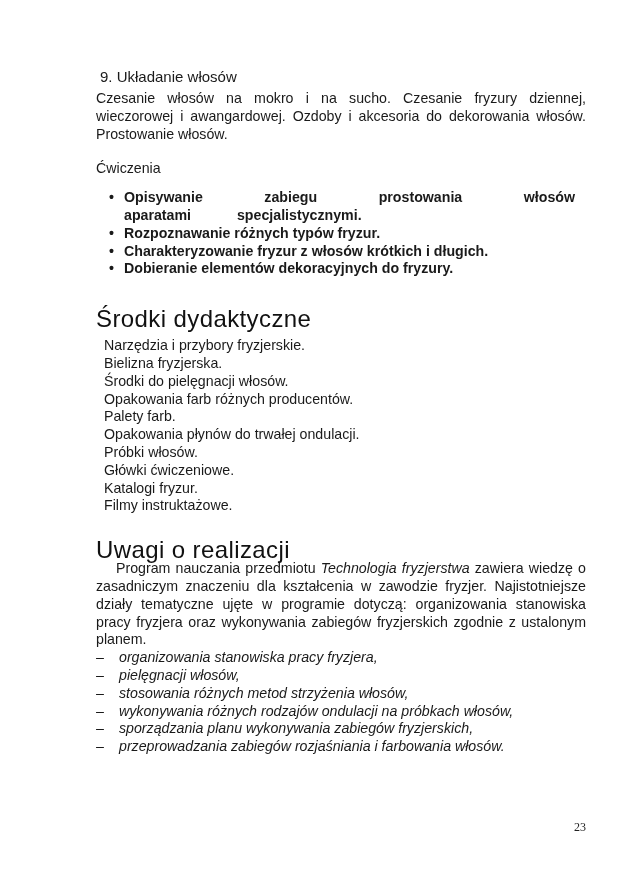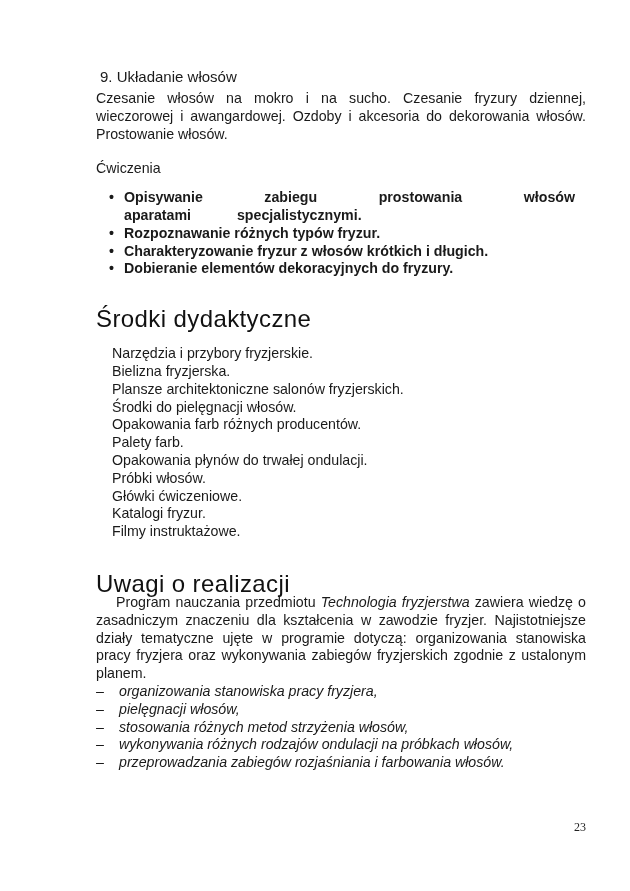--- a/index.html
+++ b/index.html
@@ -8,21 +8,21 @@
     position: absolute; left: 96px; top: 64px; width: 490px;
     font-family: "Liberation Sans", sans-serif; font-size: 14.2px; line-height: 17.8px; color: #1a1a1a;
   }
   .h-small { font-size: 15px; font-weight: normal; margin: 4px; line-height: 18px; }
   .h-large { font-size: 24px; margin: 0; line-height: 21px; letter-spacing: 0.4px; font-weight: normal; color:#111; }
   .just { text-align: justify; text-align-last: left; margin: 0; }
   .gap { height: 17px; }
   ul.bullets { list-style: none; margin: 11px; padding: 0; font-weight: bold; }
   ul.bullets li { position: relative; padding-left: 17px; text-align: justify; }
   ul.bullets li::before { content: "•"; position: absolute; left: 2px; top: 0; }
-  .plain-list { margin: 16px; padding: 0; list-style: none; }
+  .plain-list { margin: 8px; padding: 0; list-style: none; }
   .indent { text-indent: 20px; }
   ul.dashes { list-style: none; margin: 0; padding: 0; font-style: italic; }
   ul.dashes li { position: relative; padding-left: 23px; }
   ul.dashes li::before { content: "–"; position: absolute; left: 0; }
   .pagenum { position: absolute; top: 820px; left: 0; width: 586px; text-align: right;
     font-family: "Liberation Serif", serif; font-size: 12px; color: #222; }
 </style>
 </head>
 <body>
 
@@ -36,36 +36,36 @@
     <li>Rozpoznawanie różnych typów fryzur.</li>
     <li>Charakteryzowanie fryzur z włosów krótkich i długich.</li>
     <li>Dobieranie elementów dekoracyjnych do fryzury.</li>
   </ul>
 
   <div style="height:19px"></div>
   <h2 class="h-large">Środki dydaktyczne</h2>
   <ul class="plain-list">
     <li>Narzędzia i przybory fryzjerskie.</li>
     <li>Bielizna fryzjerska.</li>
-    <li>Plansze architektoniczne salonów fryzjerskich.</li>
     <li>Środki do pielęgnacji włosów.</li>
     <li>Opakowania farb różnych producentów.</li>
     <li>Palety farb.</li>
     <li>Opakowania płynów do trwałej ondulacji.</li>
     <li>Próbki włosów.</li>
     <li>Główki ćwiczeniowe.</li>
     <li>Katalogi fryzur.</li>
     <li>Filmy instruktażowe.</li>
   </ul>
 
   <div style="height:16px"></div>
   <h2 class="h-large">Uwagi o realizacji</h2>
   <p class="just indent"><span>Program nauczania przedmiotu </span><i>Technologia fryzjerstwa</i><span> zawiera wiedzę o zasadniczym znaczeniu dla kształcenia w zawodzie fryzjer. Najistotniejsze działy tematyczne ujęte w programie dotyczą: organizowania stanowiska pracy fryzjera oraz wykonywania zabiegów fryzjerskich zgodnie z ustalonym planem.</span></p>
   <ul class="dashes">
     <li>organizowania stanowiska pracy fryzjera,</li>
     <li>pielęgnacji włosów,</li>
     <li>stosowania różnych metod strzyżenia włosów,</li>
     <li>wykonywania różnych rodzajów ondulacji na próbkach włosów,</li>
+    <li>sporządzania planu wykonywania zabiegów fryzjerskich,</li>
     <li>przeprowadzania zabiegów rozjaśniania i farbowania włosów.</li>
   </ul>
 </div>
 
 <div class="pagenum">23</div>
 
 </body></html>

